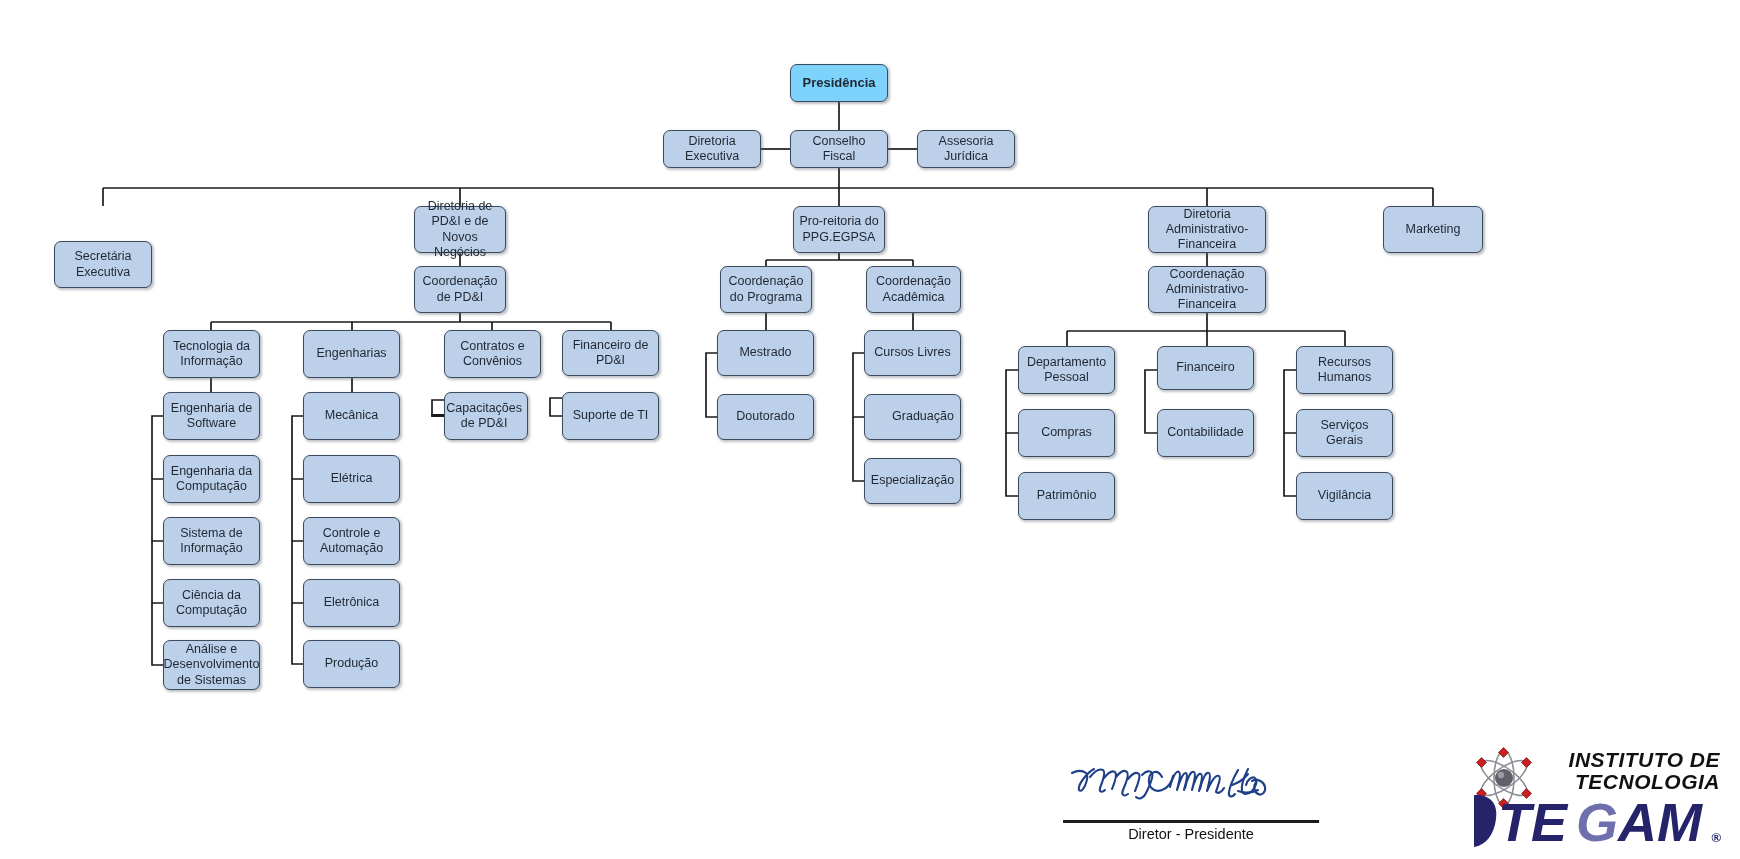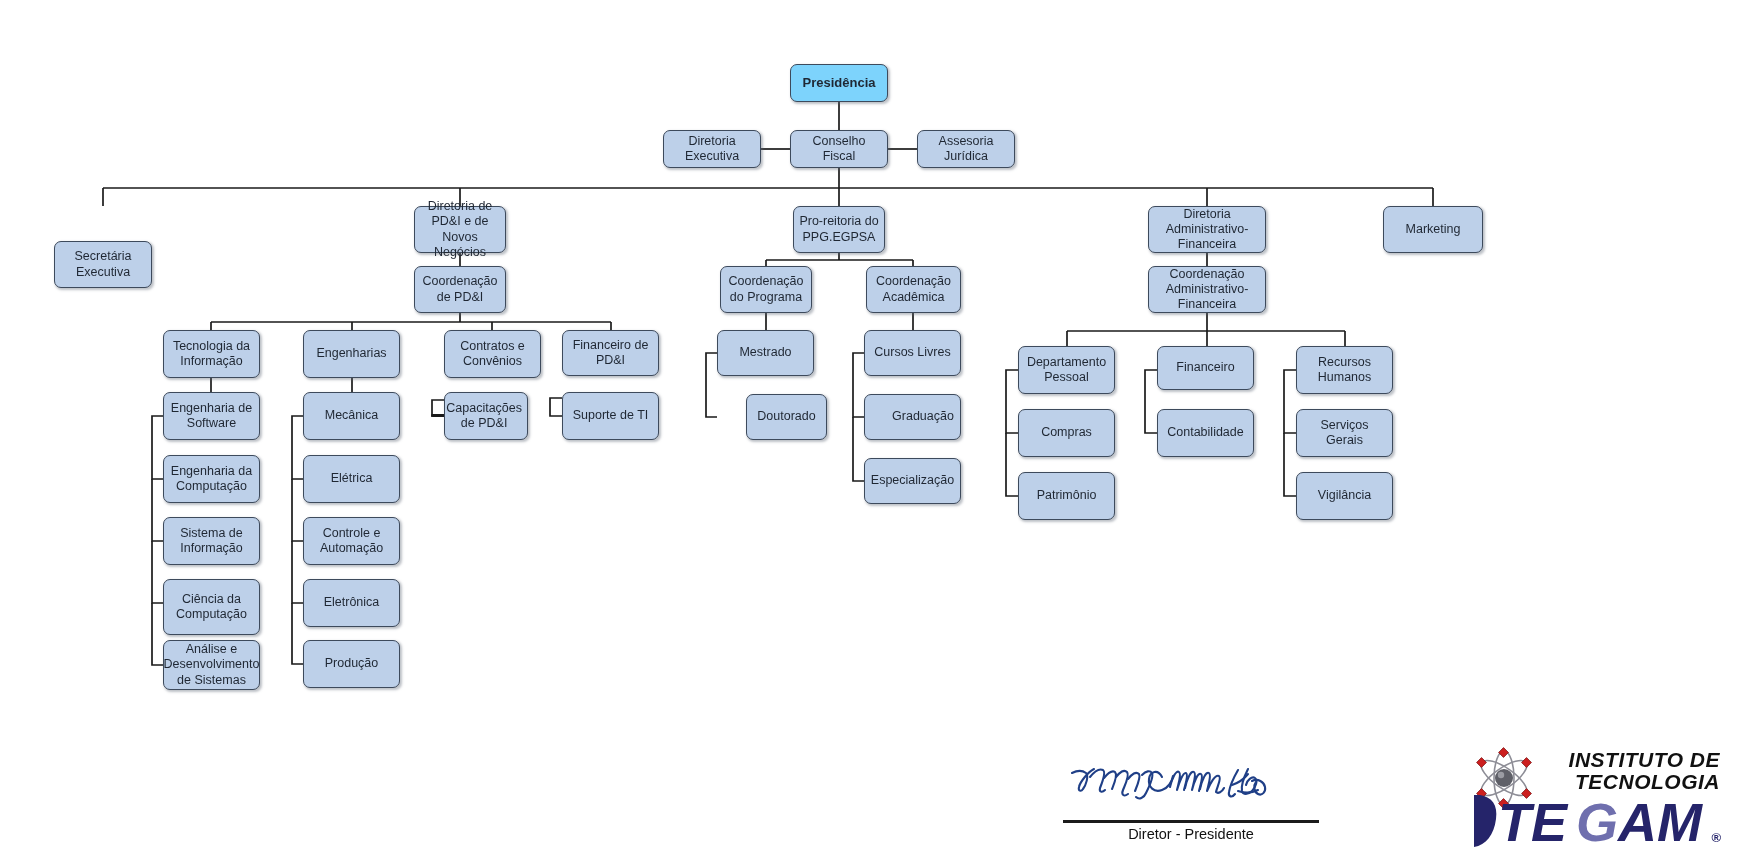--- a/index.html
+++ b/index.html
@@ -269,21 +269,21 @@
       </div>
       <div class="node" style="left: 303px; top: 392px; width: 97px; height: 48px;">
         <span>Mecânica</span>
       </div>
       <div class="node" style="left: 444px; top: 392px; width: 84px; height: 48px; justify-content: flex-end;">
         <span>Capacitações de PD&amp;I</span>
       </div>
       <div class="node" style="left: 562px; top: 392px; width: 97px; height: 48px;">
         <span>Suporte de TI</span>
       </div>
-      <div class="node" style="left: 746px; top: 394px; width: 81px; height: 46px;">
+      <div class="node" style="left: 717px; top: 394px; width: 97px; height: 46px;">
         <span>Doutorado</span>
       </div>
       <div class="node" style="left: 864px; top: 394px; width: 97px; height: 46px; padding-left: 26px;">
         <span>Graduação</span>
       </div>
       <div class="node" style="left: 1018px; top: 409px; width: 97px; height: 48px;">
         <span>Compras</span>
       </div>
       <div class="node" style="left: 1157px; top: 409px; width: 97px; height: 48px;">
         <span>Contabilidade</span>
@@ -305,21 +305,21 @@
       </div>
       <div class="node" style="left: 1296px; top: 472px; width: 97px; height: 48px;">
         <span>Vigilância</span>
       </div>
       <div class="node" style="left: 163px; top: 517px; width: 97px; height: 48px;">
         <span>Sistema de Informação</span>
       </div>
       <div class="node" style="left: 303px; top: 517px; width: 97px; height: 48px;">
         <span>Controle e Automação</span>
       </div>
-      <div class="node" style="left: 163px; top: 579px; width: 97px; height: 56px;">
+      <div class="node" style="left: 163px; top: 579px; width: 97px; height: 48px;">
         <span>Ciência da Computação</span>
       </div>
       <div class="node" style="left: 303px; top: 579px; width: 97px; height: 48px;">
         <span>Eletrônica</span>
       </div>
       <div class="node" style="left: 163px; top: 640px; width: 97px; height: 50px;">
         <span>Análise e Desenvolvimento de Sistemas</span>
       </div>
       <div class="node" style="left: 303px; top: 640px; width: 97px; height: 48px;">
         <span>Produção</span>

